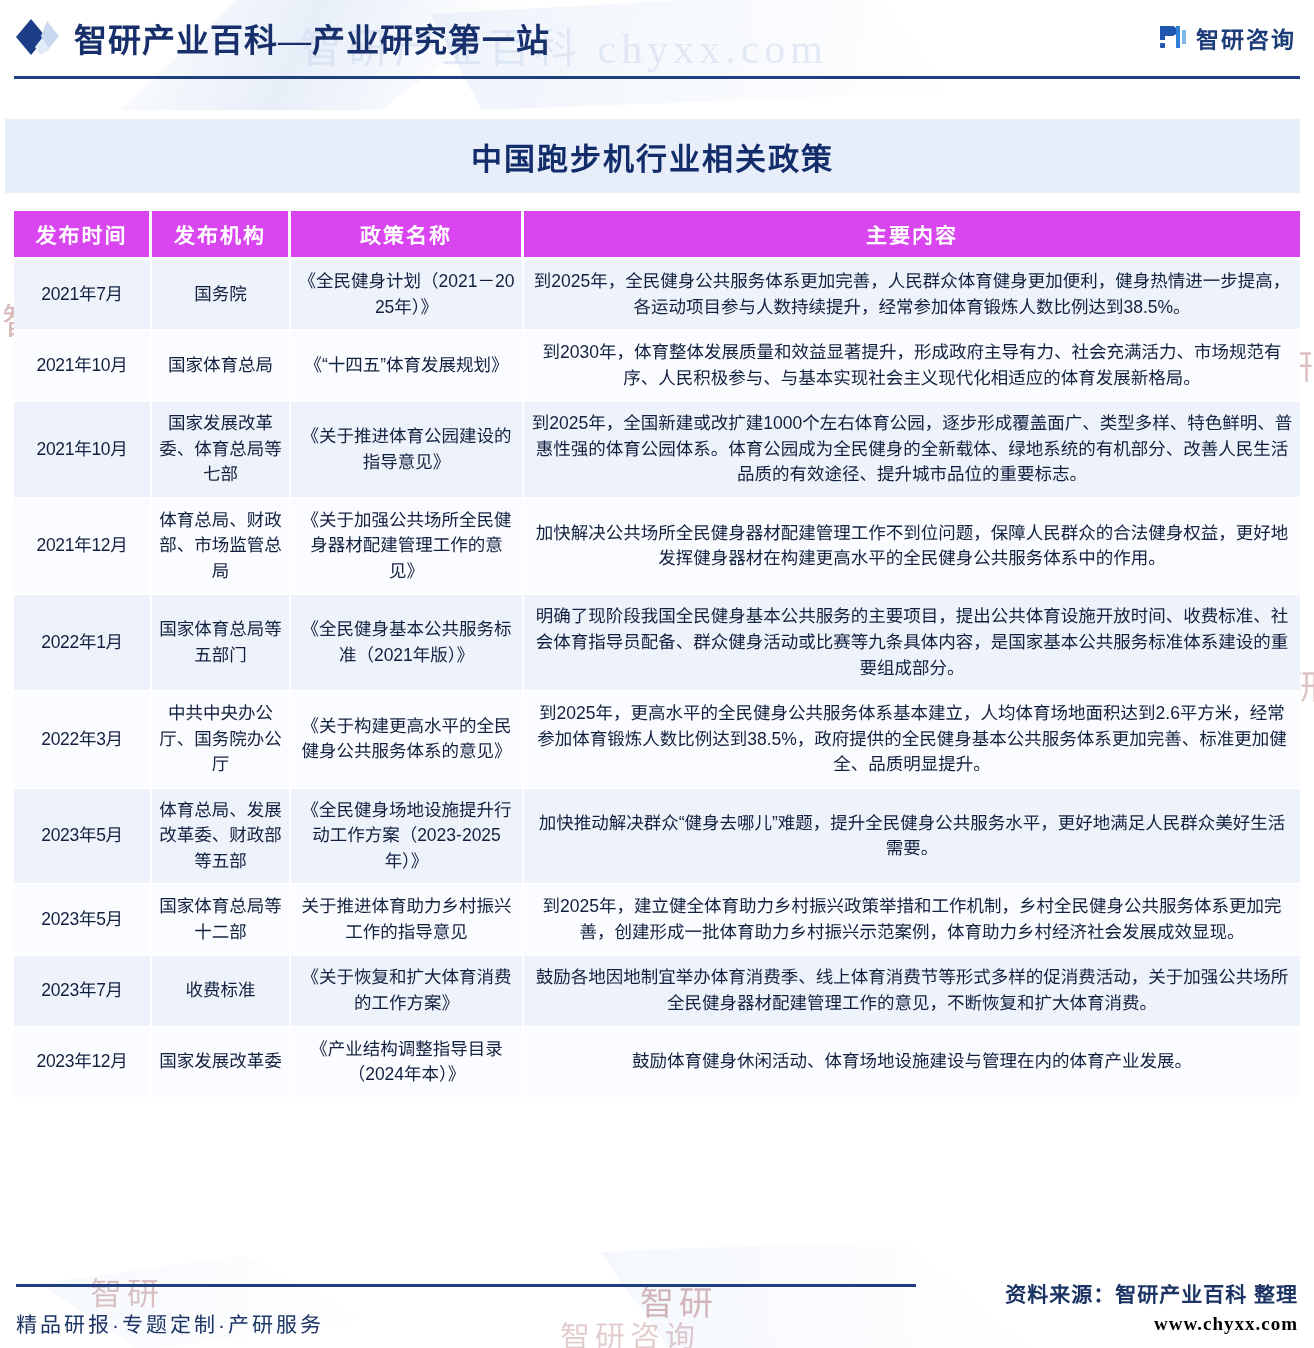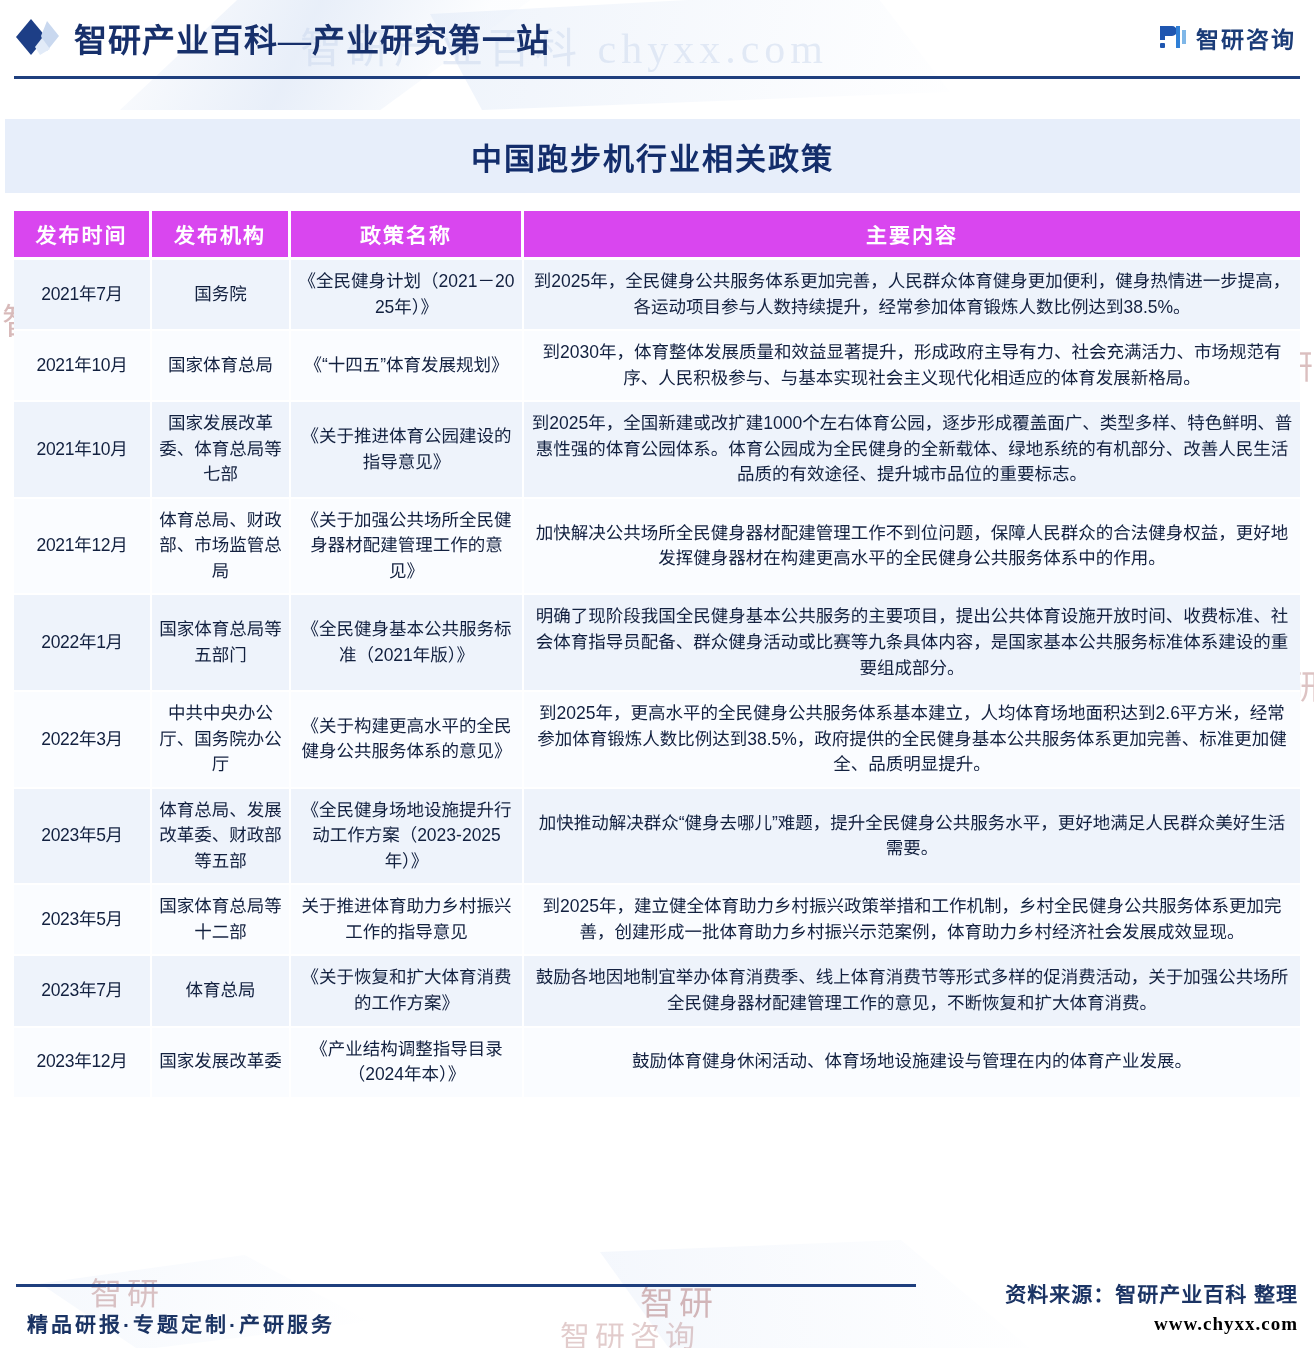--- a/index.html
+++ b/index.html
@@ -202,24 +202,24 @@
   .footer-rule {
     position: absolute;
     left: 16px;
     top: 14px;
     width: 900px;
     height: 3px;
     background: #1f3f7e;
   }
   .footer-tagline {
     position: absolute;
-    left: 27px;
+    left: 16px;
     top: 38px;
     font-size: 21px;
-    font-weight: 700;
+    font-weight: 400;
     color: #1b3464;
     letter-spacing: 3px;
     white-space: nowrap;
   }
   .footer-source {
     position: absolute;
     right: 16px;
     top: 8px;
     font-size: 21px;
     font-weight: 700;
@@ -346,21 +346,21 @@
           <td class="c-main">加快推动解决群众“健身去哪儿”难题，提升全民健身公共服务水平，更好地满足人民群众美好生活需要。</td>
         </tr>
         <tr>
           <td class="c-date">2023年5月</td>
           <td class="c-org">国家体育总局等十二部</td>
           <td class="c-policy">关于推进体育助力乡村振兴工作的指导意见</td>
           <td class="c-main">到2025年，建立健全体育助力乡村振兴政策举措和工作机制，乡村全民健身公共服务体系更加完善，创建形成一批体育助力乡村振兴示范案例，体育助力乡村经济社会发展成效显现。</td>
         </tr>
         <tr>
           <td class="c-date">2023年7月</td>
-          <td class="c-org">体育总局</td>
+          <td class="c-org">收费标准</td>
           <td class="c-policy">《关于恢复和扩大体育消费的工作方案》</td>
           <td class="c-main">鼓励各地因地制宜举办体育消费季、线上体育消费节等形式多样的促消费活动，关于加强公共场所全民健身器材配建管理工作的意见，不断恢复和扩大体育消费。</td>
         </tr>
         <tr>
           <td class="c-date">2023年12月</td>
           <td class="c-org">国家发展改革委</td>
           <td class="c-policy">《产业结构调整指导目录（2024年本）》</td>
           <td class="c-main">鼓励体育健身休闲活动、体育场地设施建设与管理在内的体育产业发展。</td>
         </tr>
       </tbody>

